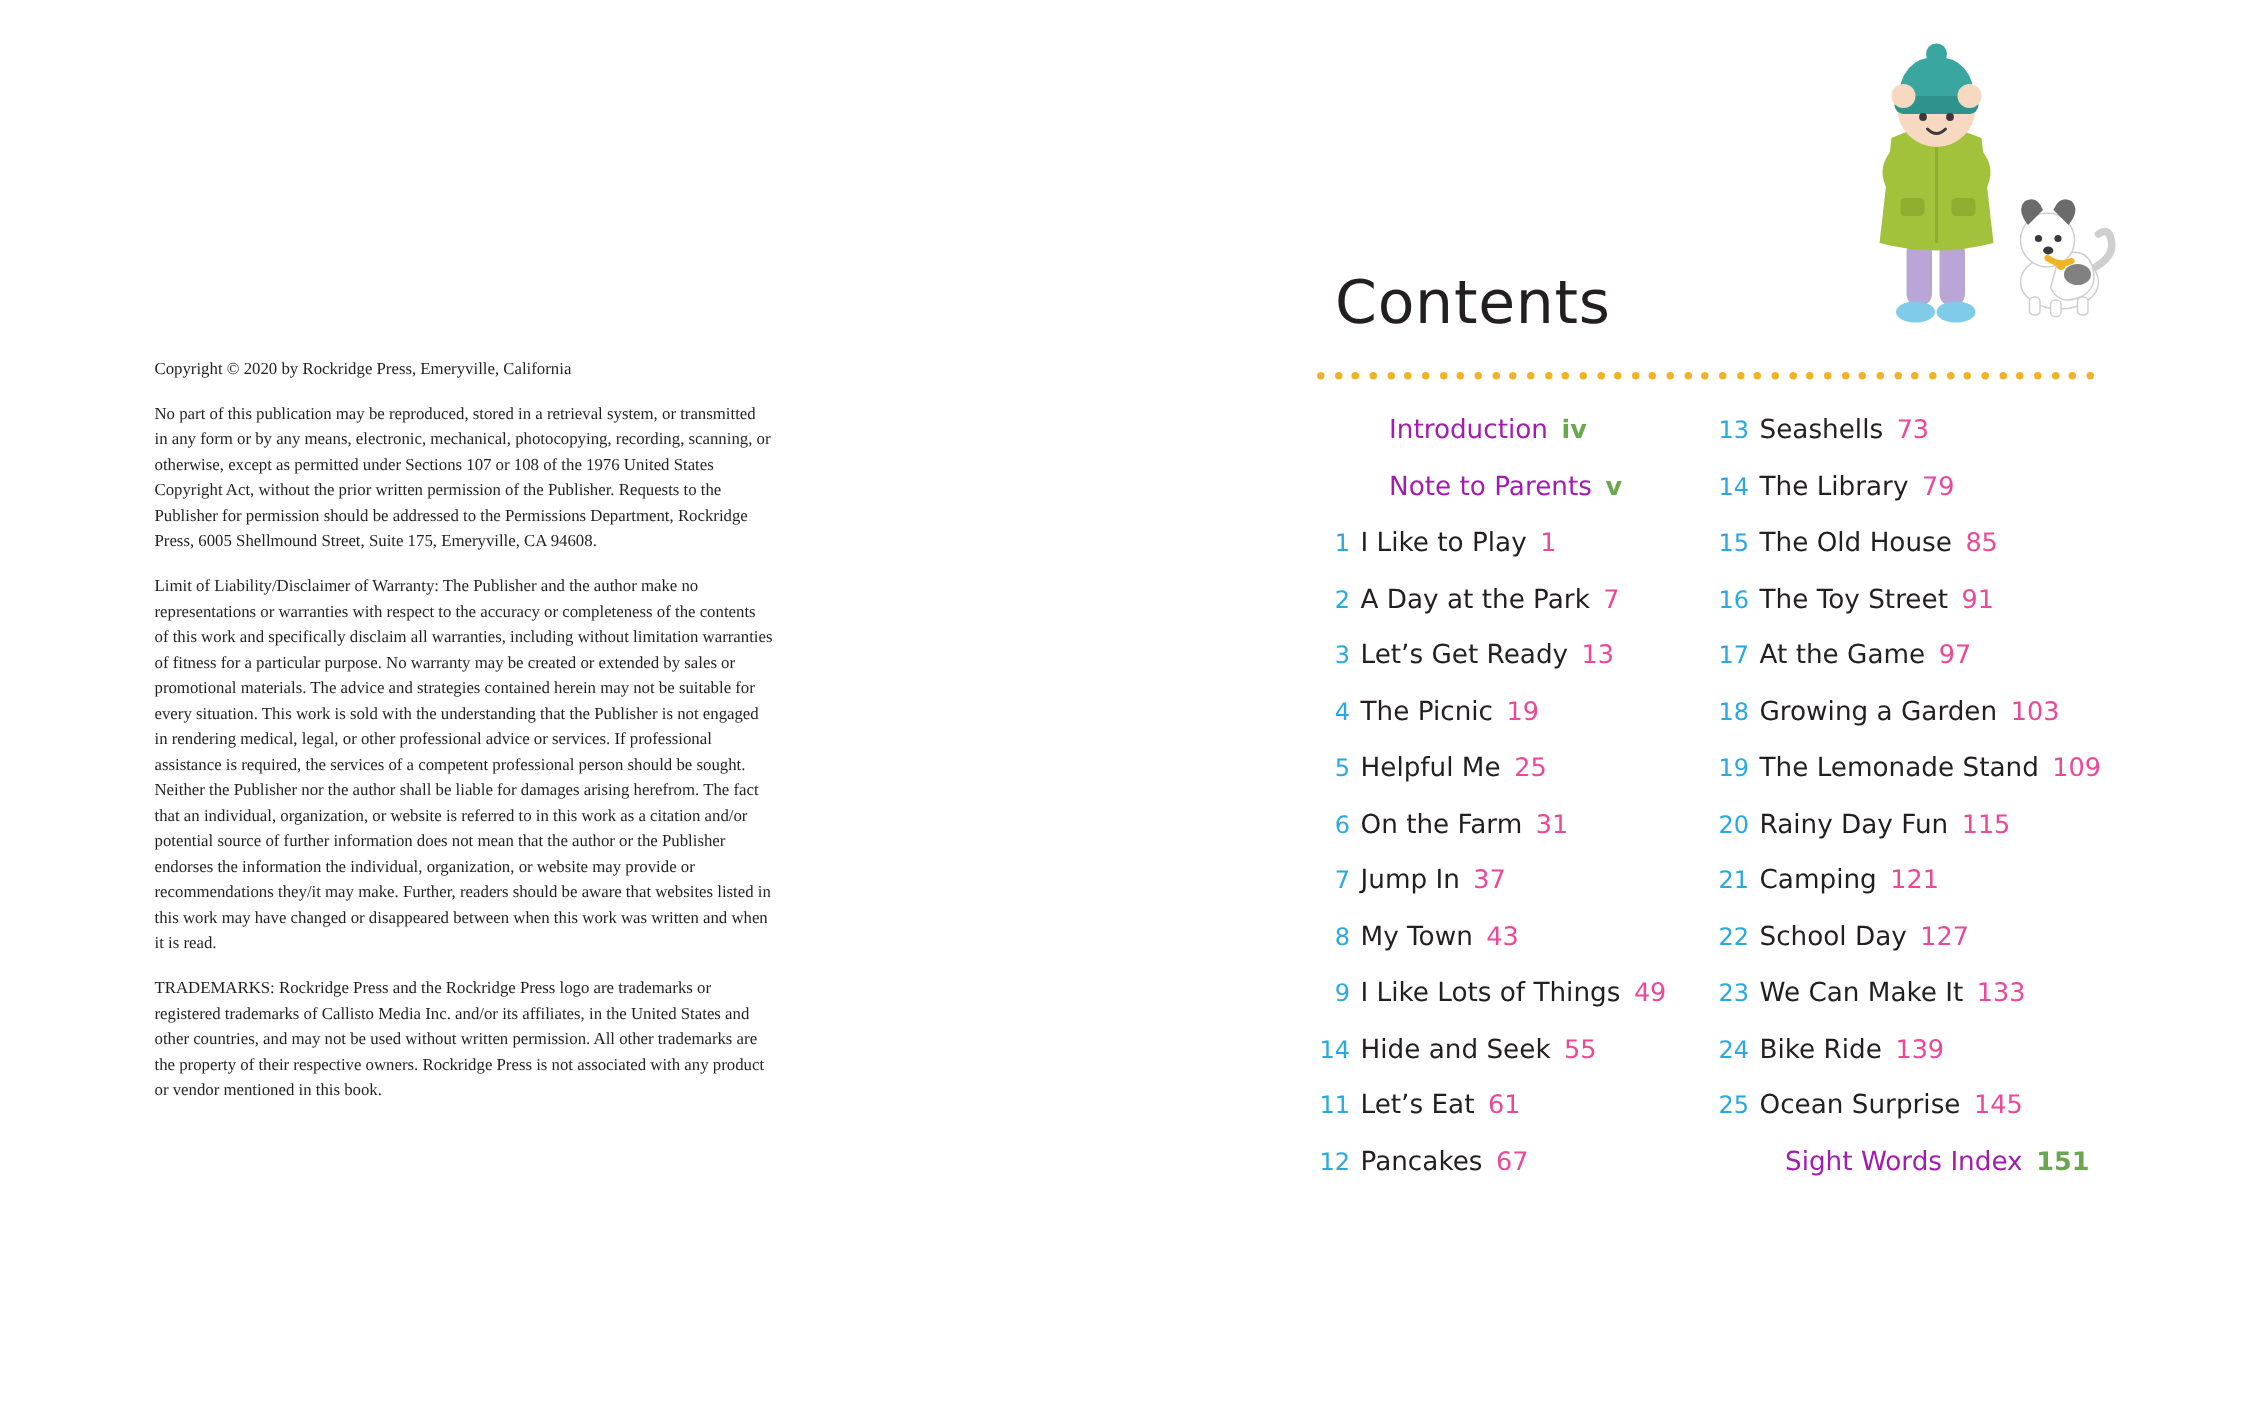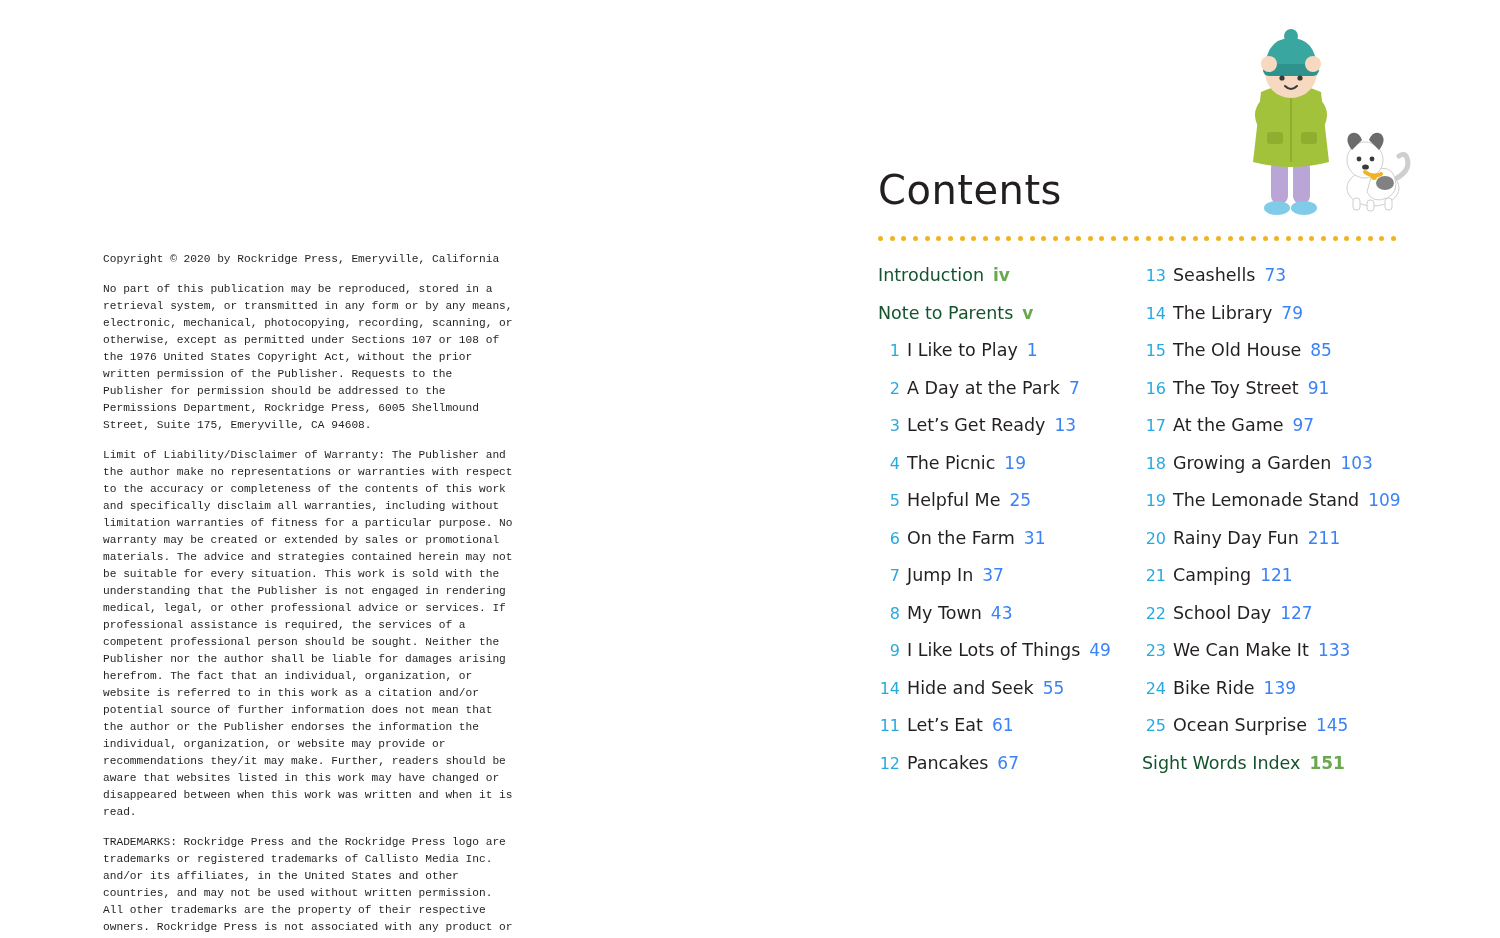--- a/index.html
+++ b/index.html
@@ -21,45 +21,45 @@
   }
 
   
   .copyright-page {
     position: absolute;
     left: 103px;
     top: 238px;
     width: 412px;
   }
   .copyright-page p {
-    margin: 13px 0 13px 0;
+    margin: 0 0 13px 0;
     font-size: 11.2px;
     line-height: 1.52;
     color: #231f20;
-    font-family: Liberation Mono, monospace;
+    font-family: Liberation Serif, serif;
   }
   .copyright-page p.tight {
     margin-bottom: 0;
     line-height: 1.5;
   }
 
   
   .contents-page {
     position: absolute;
     left: 878px;
     top: 170px;
     width: 540px;
   }
   .contents-title {
     font-family: "DejaVu Sans", sans-serif;
     font-size: 40px;
     font-weight: 400;
     color: #231f20;
     letter-spacing: 0.5px;
-    margin: 0;
+    margin: 12px;
     line-height: 1;
   }
   .dot-rule {
     margin-top: 25px;
     height: 6px;
     width: 518px;
     display: flex;
     justify-content: space-between;
     align-items: center;
   }
@@ -95,24 +95,25 @@
     margin-right: 7px;
     font-size: 16px;
   }
   .toc-col.right .toc-num {
     min-width: 24px;
   }
   .toc-label {
     color: #231f20;
   }
   .toc-label.green {
-    color: #14532d;
+    color: #a21caf;
+    margin-left: 48px;
   }
   .toc-page {
-    color: #3b82f6;
+    color: #ec4899;
     margin-left: 9px;
     font-size: 17px;
   }
   .toc-page.green {
     color: #6aa84f;
     font-weight: bold;
   }
 
   
   .illustration {
@@ -348,21 +349,21 @@
           <span class="toc-page">103</span>
         </div>
         <div class="toc-entry">
           <span class="toc-num">19</span>
           <span class="toc-label">The Lemonade Stand</span>
           <span class="toc-page">109</span>
         </div>
         <div class="toc-entry">
           <span class="toc-num">20</span>
           <span class="toc-label">Rainy Day Fun</span>
-          <span class="toc-page">211</span>
+          <span class="toc-page">115</span>
         </div>
         <div class="toc-entry">
           <span class="toc-num">21</span>
           <span class="toc-label">Camping</span>
           <span class="toc-page">121</span>
         </div>
         <div class="toc-entry">
           <span class="toc-num">22</span>
           <span class="toc-label">School Day</span>
           <span class="toc-page">127</span>

